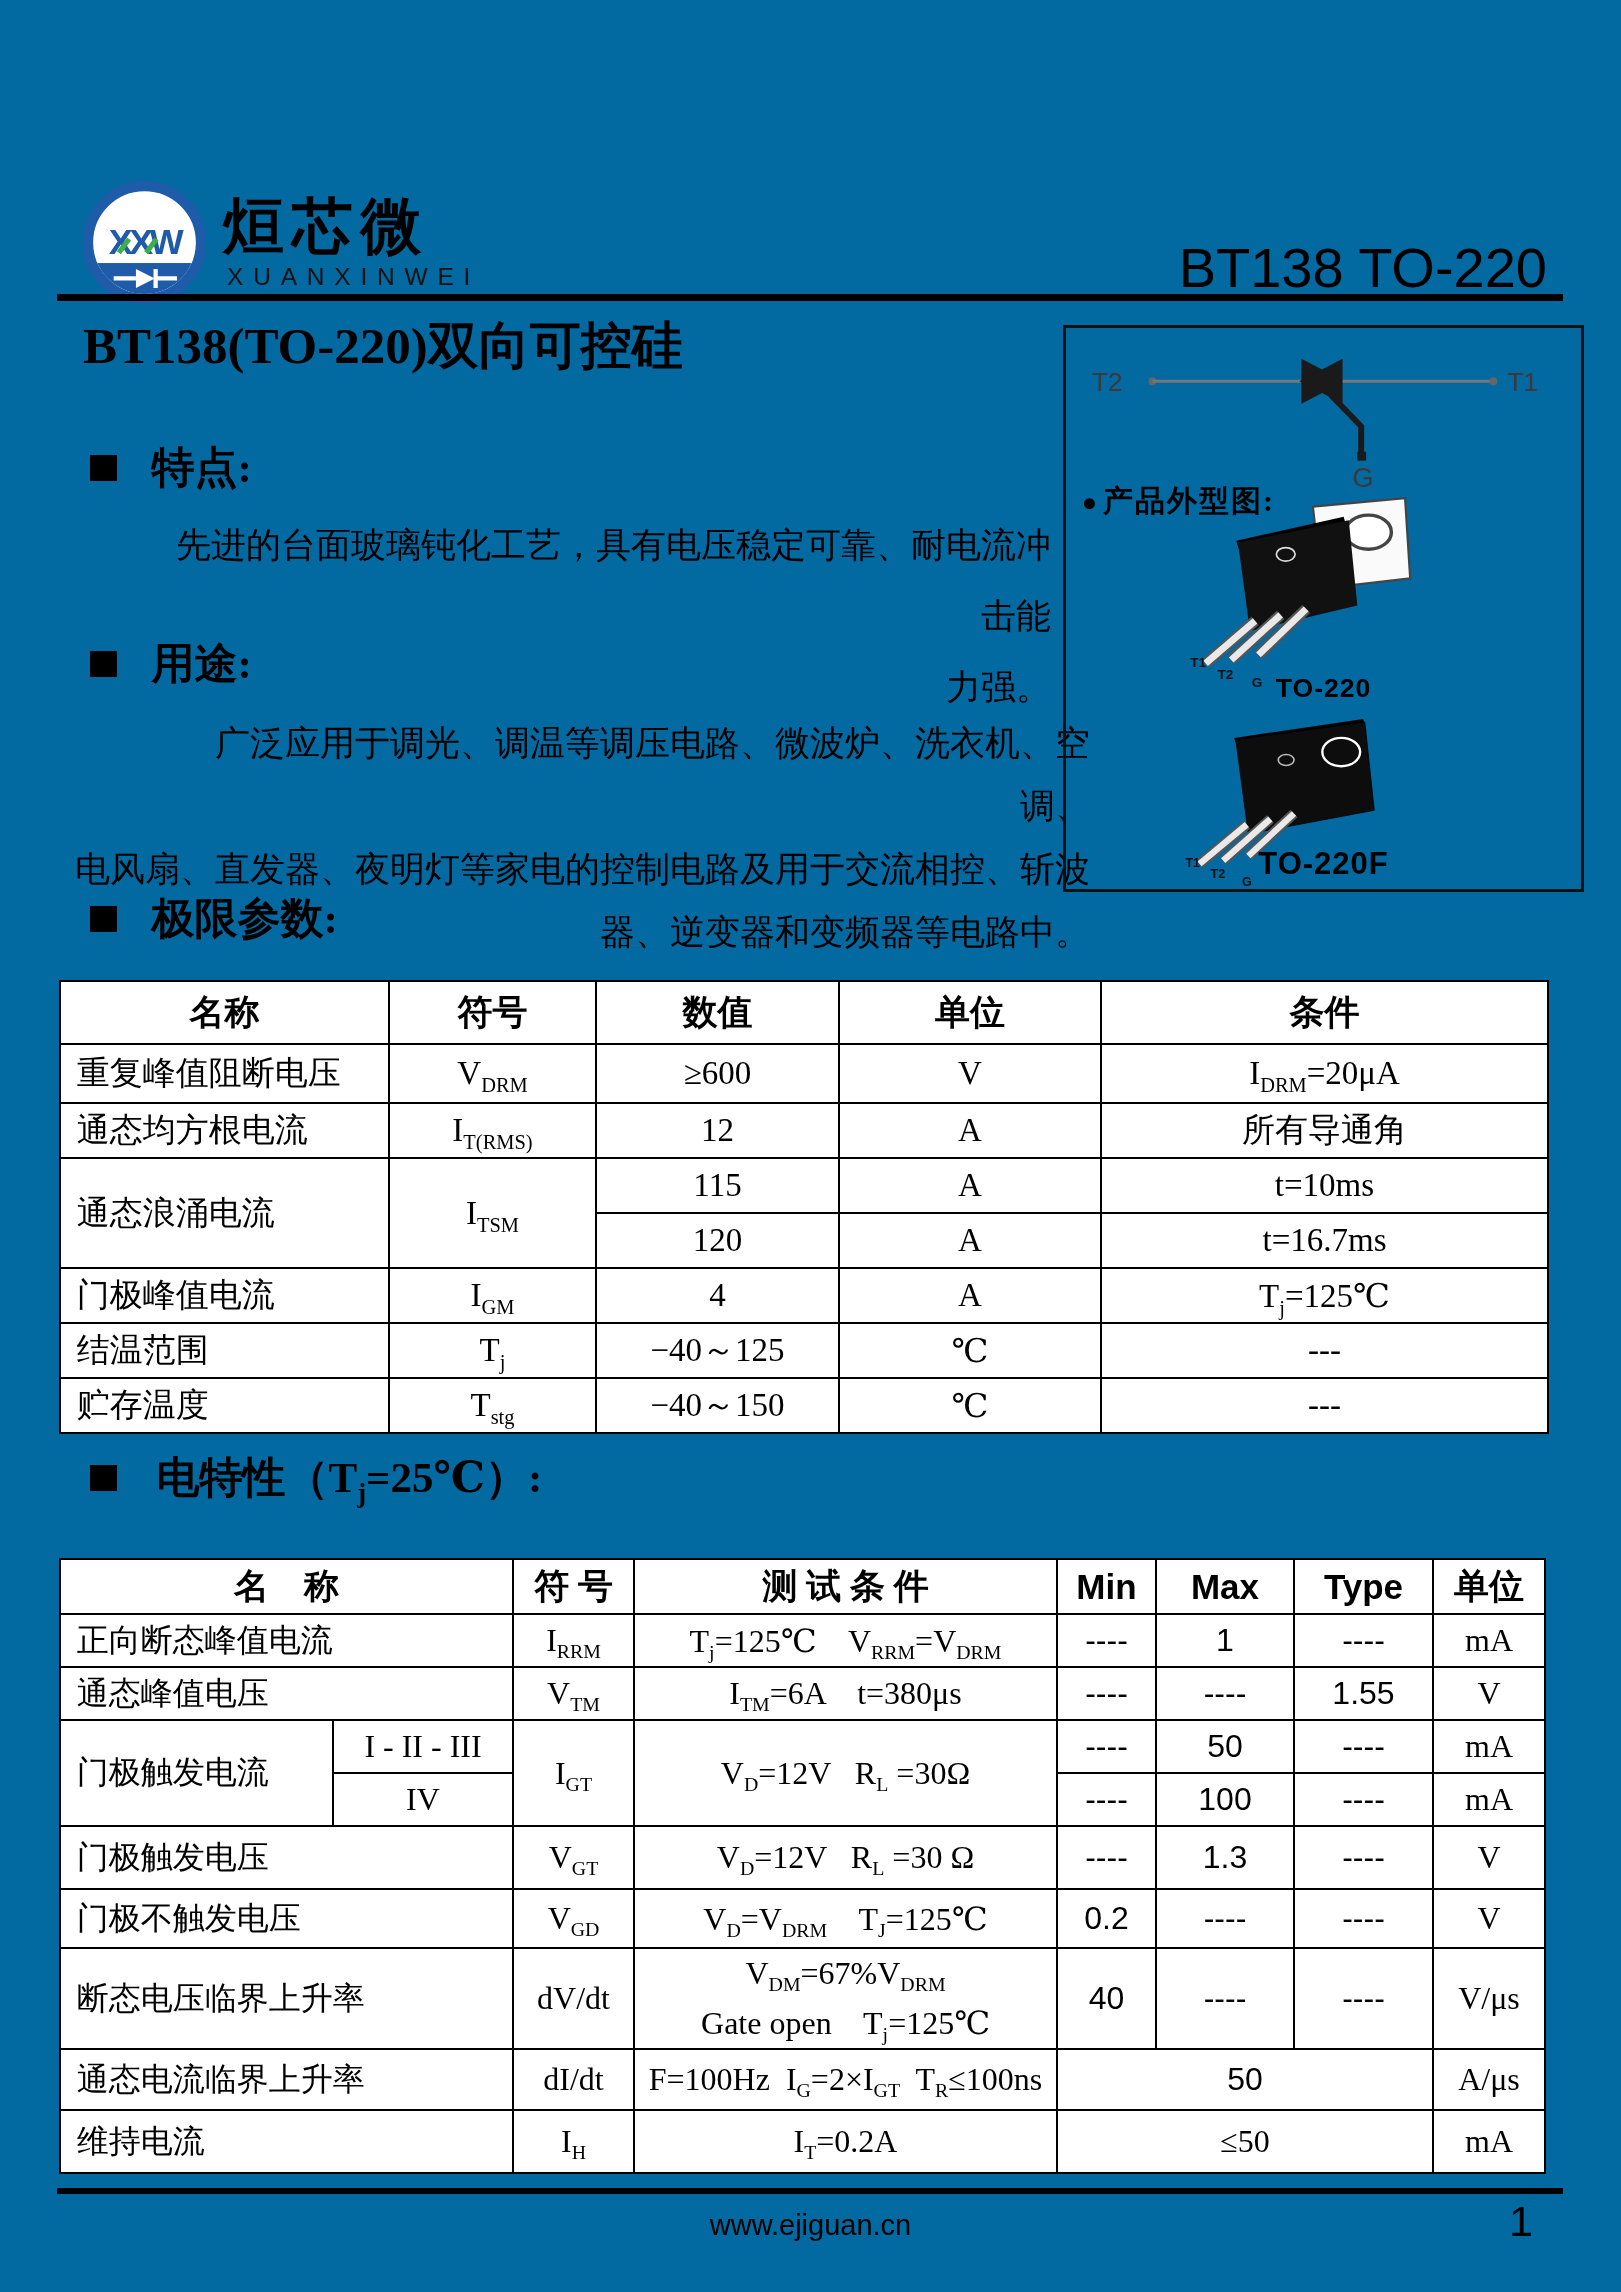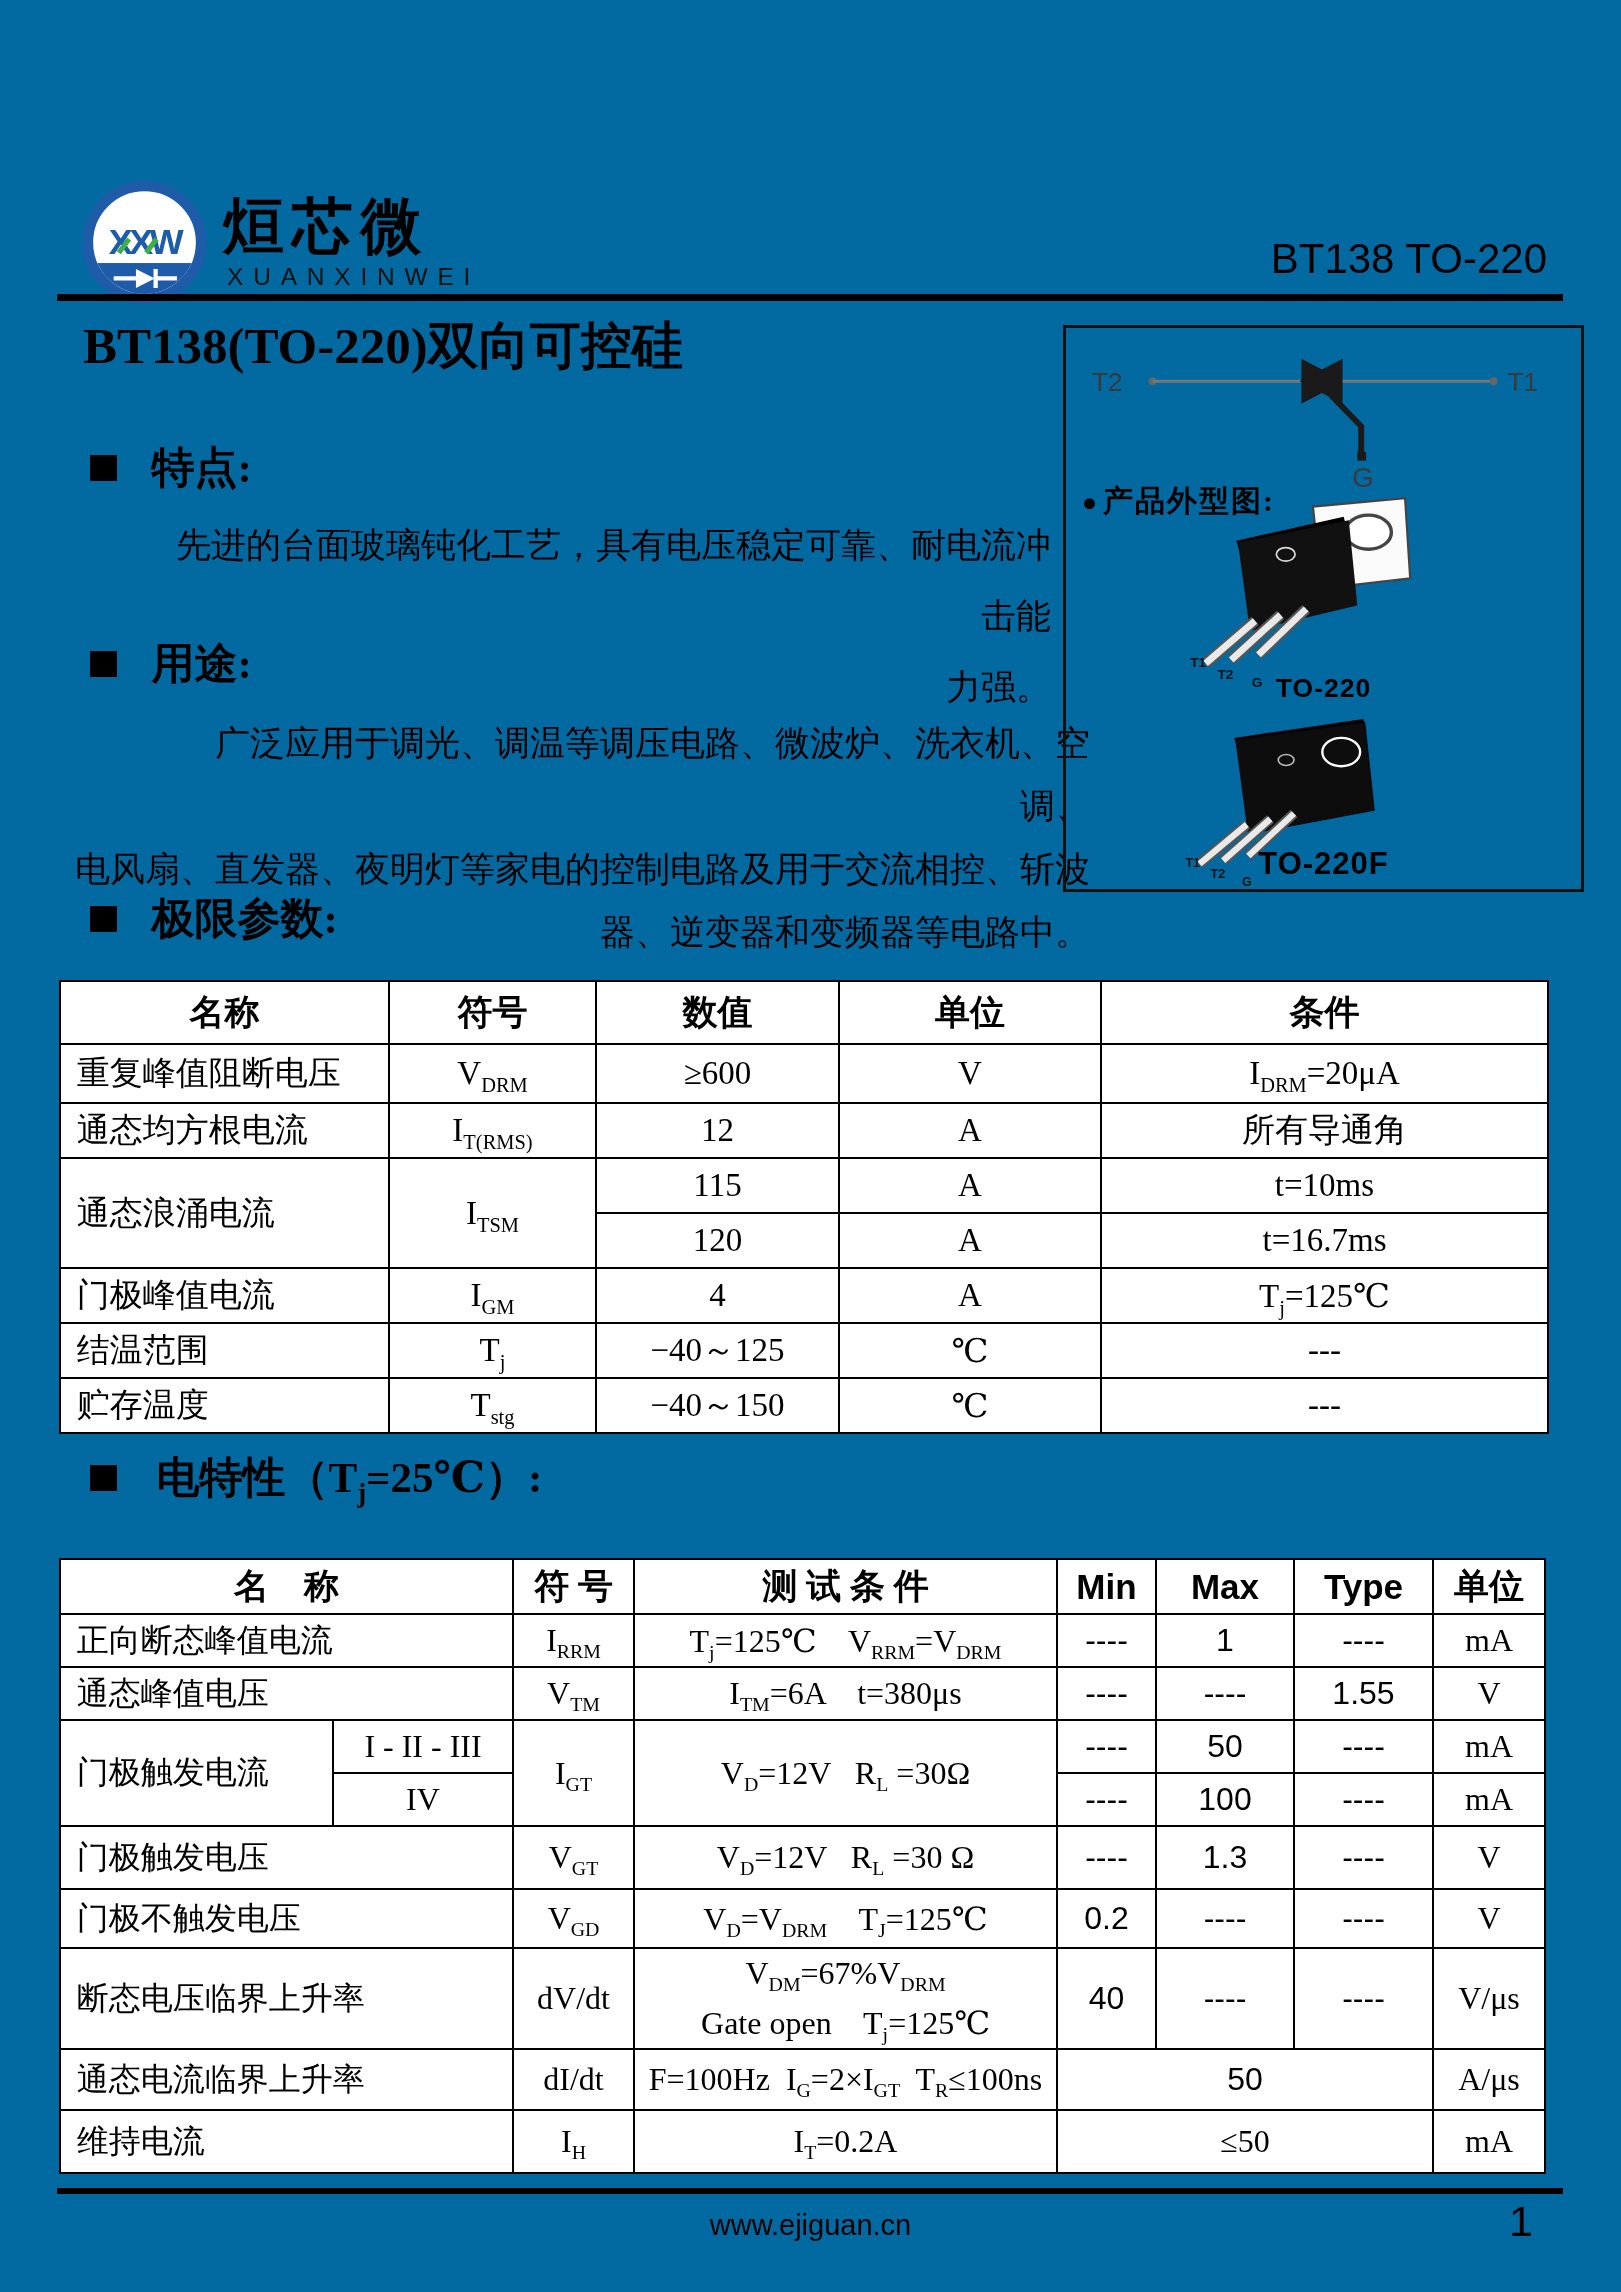--- a/index.html
+++ b/index.html
@@ -6,21 +6,21 @@
   .page{position:relative;width:1621px;height:2293px;background:#0369a1;margin:0 auto;
         font-family:"Liberation Serif","DejaVu Serif",serif;color:#000;overflow:hidden;}
 
   
   .logo-svg{position:absolute;left:76px;top:174px;width:137px;height:137px;}
   .brand-cn{position:absolute;left:223px;top:186px;font-family:"Liberation Sans","DejaVu Sans",sans-serif;
             font-weight:bold;font-size:61px;letter-spacing:7.8px;}
   .brand-en{position:absolute;left:227px;top:263px;font-family:"Liberation Sans","DejaVu Sans",sans-serif;
             font-size:24.5px;letter-spacing:9.8px;color:#111;}
   .part-number{position:absolute;right:74px;top:235px;font-family:"Liberation Sans","DejaVu Sans",sans-serif;
-            font-size:42px;color:#000;}
+            font-size:56px;color:#000;}
   .header-rule{position:absolute;left:57px;top:294px;width:1506px;height:6.9px;background:#000;}
 
   
   .doc-title{position:absolute;left:83px;top:312px;font-size:51px;font-weight:bold;margin:0;}
   .sec-head{position:absolute;display:flex;align-items:center;gap:35px;font-size:43px;font-weight:bold;}
   .sec-head .bullet{width:26.5px;height:26.5px;background:#000;display:inline-block;}
   .para{position:absolute;margin:0;font-size:35px;line-height:69px;text-align:right;}
   #feat-body{left:59px;top:510px;width:992px;text-indent:90px;line-height:71px;}
   #app-body{left:59px;top:712px;width:1031px;text-indent:90px;line-height:63px;}
 

